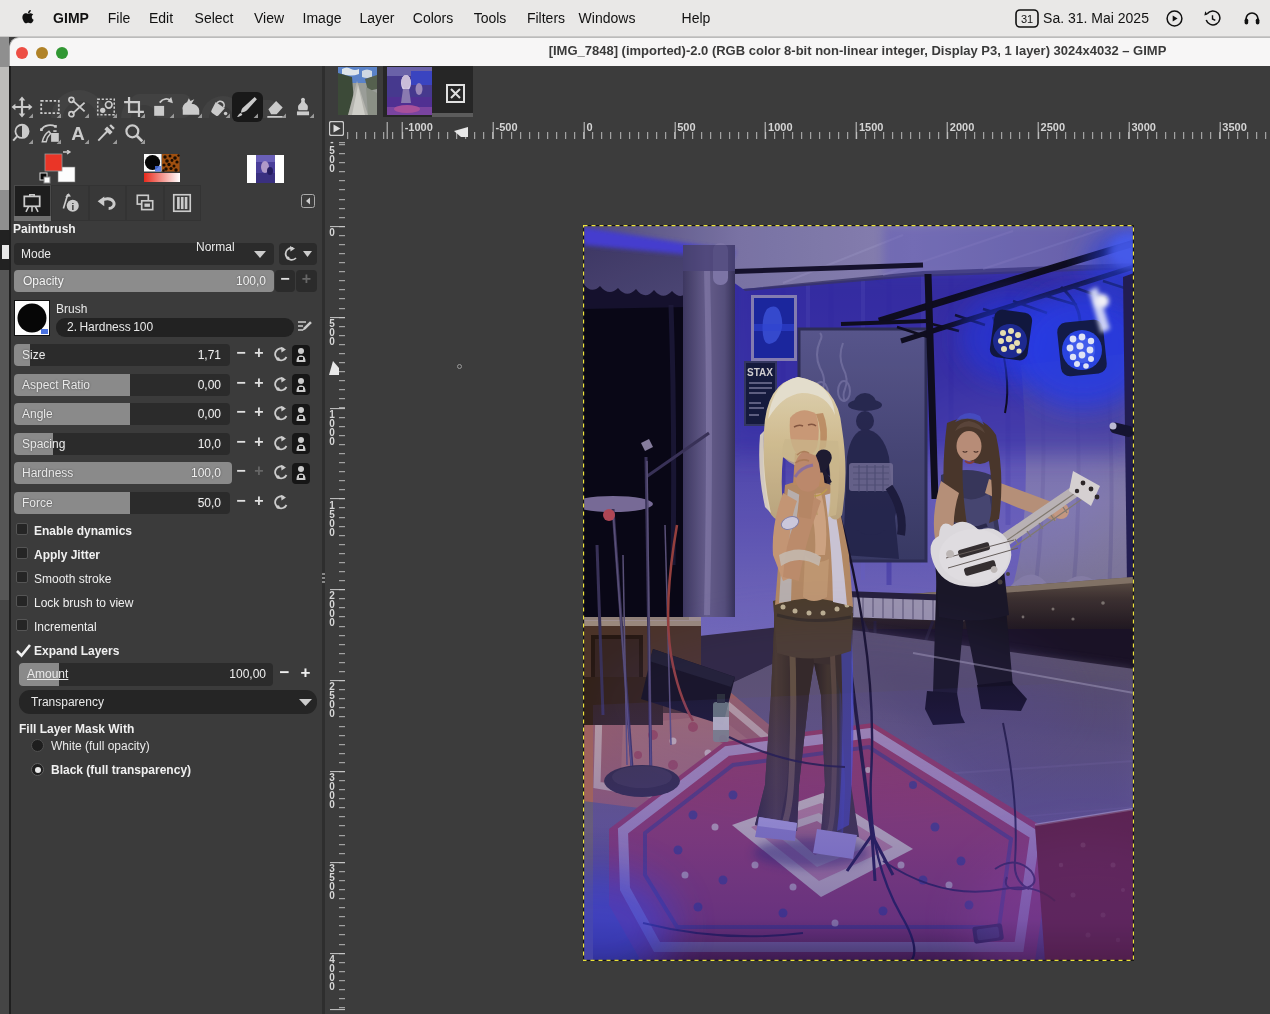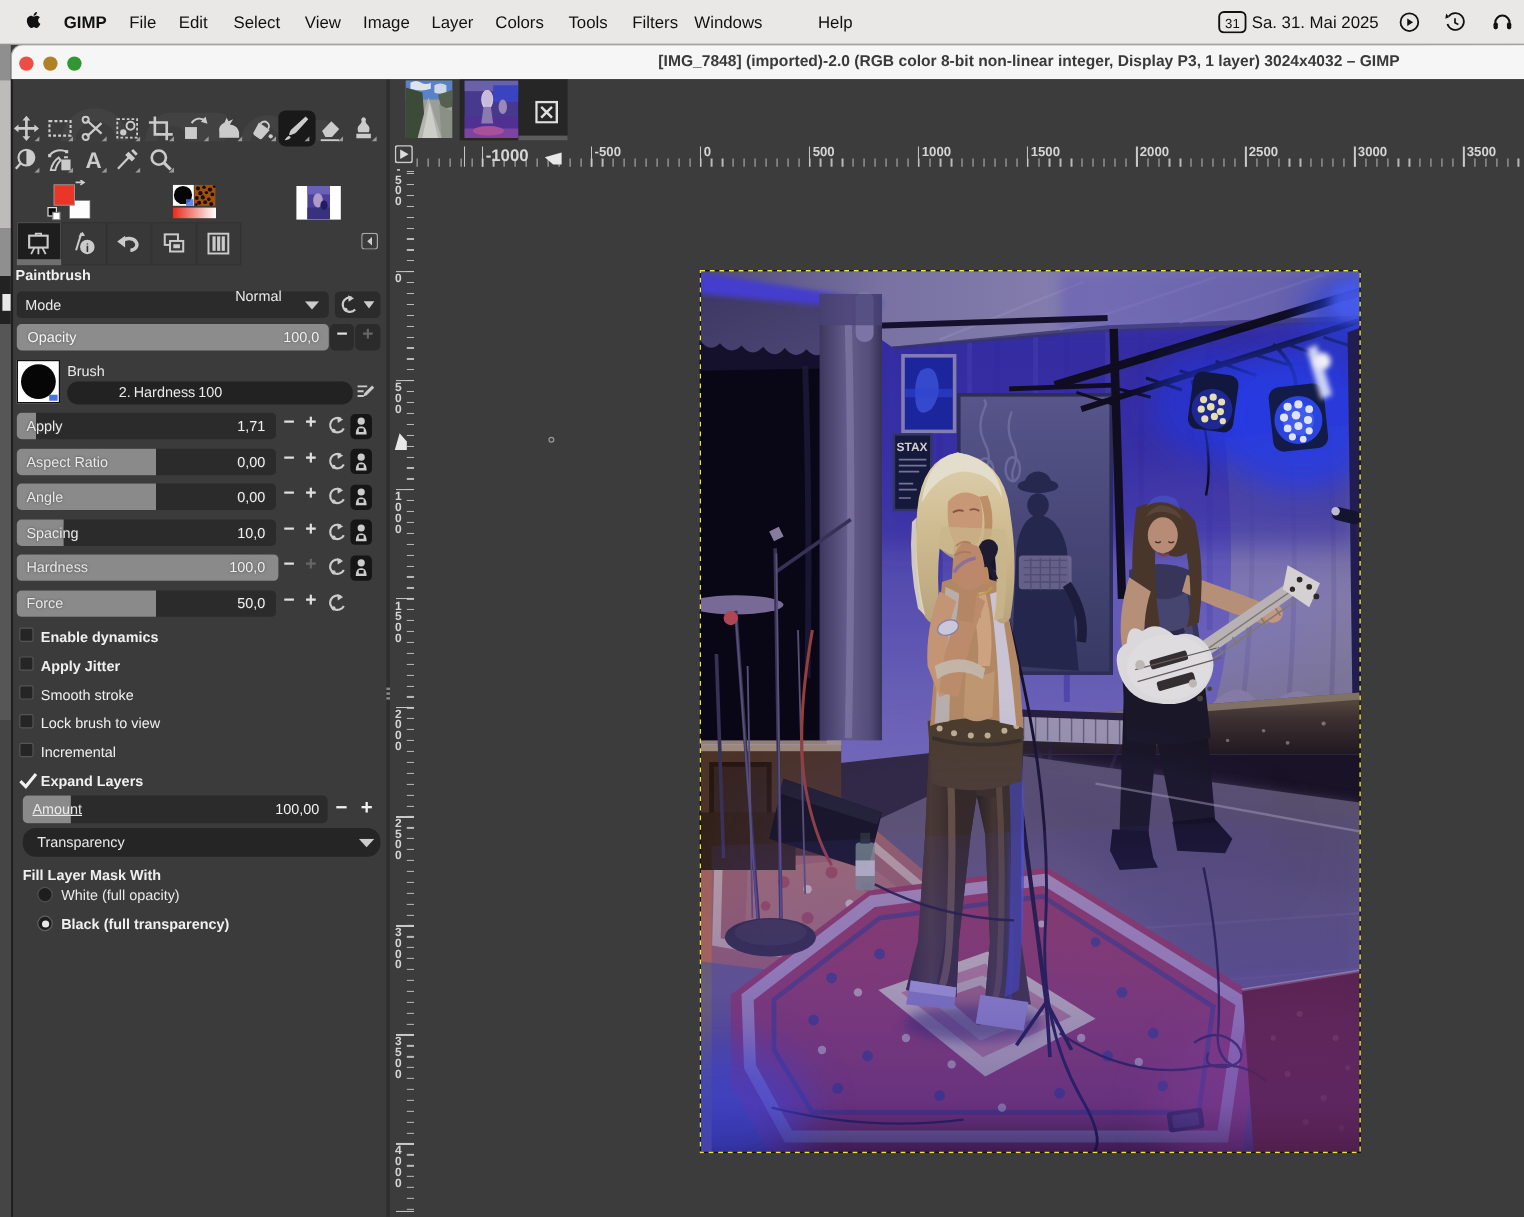--- a/index.html
+++ b/index.html
@@ -291,30 +291,30 @@
   <div class="sbtn" style="left:264px;top:204px;width:20px;">−</div>
   <div class="sbtn" style="left:285px;top:204px;width:21px;color:#666;">+</div>
 
   <div class="p" style="left:3px;top:234px;width:36px;height:36px;background:#fdfdfd;border:1px solid #111;"></div>
   <svg class="p" style="left:4px;top:235px;" width="34" height="34">
       <circle cx="17" cy="17" r="14.5" fill="#060606"></circle>
   <path d="M26 28 h7 v5 h-7 z" fill="#4a72e0"></path>
     </svg>
   <div class="lbl" style="left:45px;top:236px;">Brush</div>
   <div class="p" style="left:45px;top:252px;width:238px;height:19px;background:#222;border-radius:9px;"></div>
-  <div class="lbl" style="left:56px;top:254px;margin-left:32px;">2. Hardness 100</div>
+  <div class="lbl" style="left:56px;top:254px;">2. Hardness 100</div>
   <svg class="p" style="left:286px;top:253px;" width="16" height="16" viewBox="0 0 16 16">
     <path d="M1 3 h8 M1 7 h5 M1 11 h5" stroke="#ccc" stroke-width="1.6"></path>
     <path d="M14.5 2.5 l-7 7 -1.5 3.5 3.5-1.5 7-7 z" fill="#ccc" transform="translate(0,0) scale(0.9)"></path>
   </svg>
 
   <div id="sliders">
       <div class="row" style="left:3px;top:278px;width:216px;"></div>
       <div class="p" style="left:3px;top:278px;width:16px;height:22px;background:#8a8a8a;border-radius:4px 0 0 4px;"></div>
-      <div class="lbl" style="left:11px;top:282px;text-shadow:0 0 2px #444;">Apply</div>
+      <div class="lbl" style="left:11px;top:282px;text-shadow:0 0 2px #444;">Size</div>
       <div class="fillv" style="left:150px;top:282px;width:60px;text-align:right;text-shadow:0 0 2px #444;">1,71</div>
       <div class="sbtn" style="left:223px;top:278px;width:14px;background:none;">−</div>
       <div class="sbtn" style="left:241px;top:278px;width:14px;background:none;">+</div>
       <svg class="p" style="left:262px;top:281px" width="16" height="16" viewBox="0 0 16 16">
         <path d="M11 2 A6 6 0 1 0 13.5 10" fill="none" stroke="#ccc" stroke-width="1.8"></path>
         <path d="M8 0 L13 2.5 L8.5 5.5 Z" fill="#ccc"></path>
         <circle cx="5" cy="12" r="1.7" fill="#ccc"></circle>
       </svg>
       <div class="p" style="left:281px;top:278.5px;width:18px;height:21px;background:#161616;border-radius:4px;"></div>
       <svg class="p" style="left:284px;top:281px" width="12" height="16" viewBox="0 0 12 16">
@@ -484,21 +484,21 @@
     </div>
   <div id="vruler" class="p" style="left:0px;top:74px;width:21px;height:874px;">
       <div class="p" style="left:0;top:0;width:21px;height:874px;background-image:repeating-linear-gradient(180deg, #b9b9b9 0 1px, transparent 1px 9.086px);background-position:0 4.2px;clip-path:inset(0 1px 0 14px);"></div>
       <div class="p" style="left:0;top:0;width:21px;height:874px;background-image:repeating-linear-gradient(180deg, #c9c9c9 0 1px, transparent 1px 90.86px);background-position:0 -4.9px;clip-path:inset(0 1px 0 5px);"></div>
     </div>
   <svg class="p" style="left:4px;top:55px;" width="15" height="15" viewBox="0 0 15 15">
     <rect x="0.5" y="0.5" width="14" height="14" rx="2" fill="none" stroke="#ccc" stroke-width="1.3"></rect>
     <path d="M4.5 3.5 L11.5 7.5 L4.5 11.5 Z" fill="#ddd"></path>
   </svg>
   <div id="hlabels">
-      <div class="p" style="left:79.7px;top:55px;font-size:14px;font-weight:bold;color:#d5d5d5;">-1000</div>
+      <div class="p" style="left:79.7px;top:55px;font-size:11px;font-weight:bold;color:#d5d5d5;">-1000</div>
       <div class="p" style="left:170.5px;top:55px;font-size:11px;font-weight:bold;color:#d5d5d5;">-500</div>
       <div class="p" style="left:261.4px;top:55px;font-size:11px;font-weight:bold;color:#d5d5d5;">0</div>
       <div class="p" style="left:352.2px;top:55px;font-size:11px;font-weight:bold;color:#d5d5d5;">500</div>
       <div class="p" style="left:443.1px;top:55px;font-size:11px;font-weight:bold;color:#d5d5d5;">1000</div>
       <div class="p" style="left:533.9px;top:55px;font-size:11px;font-weight:bold;color:#d5d5d5;">1500</div>
       <div class="p" style="left:624.8px;top:55px;font-size:11px;font-weight:bold;color:#d5d5d5;">2000</div>
       <div class="p" style="left:715.6px;top:55px;font-size:11px;font-weight:bold;color:#d5d5d5;">2500</div>
       <div class="p" style="left:806.5px;top:55px;font-size:11px;font-weight:bold;color:#d5d5d5;">3000</div>
       <div class="p" style="left:897.3px;top:55px;font-size:11px;font-weight:bold;color:#d5d5d5;">3500</div>
     </div>

